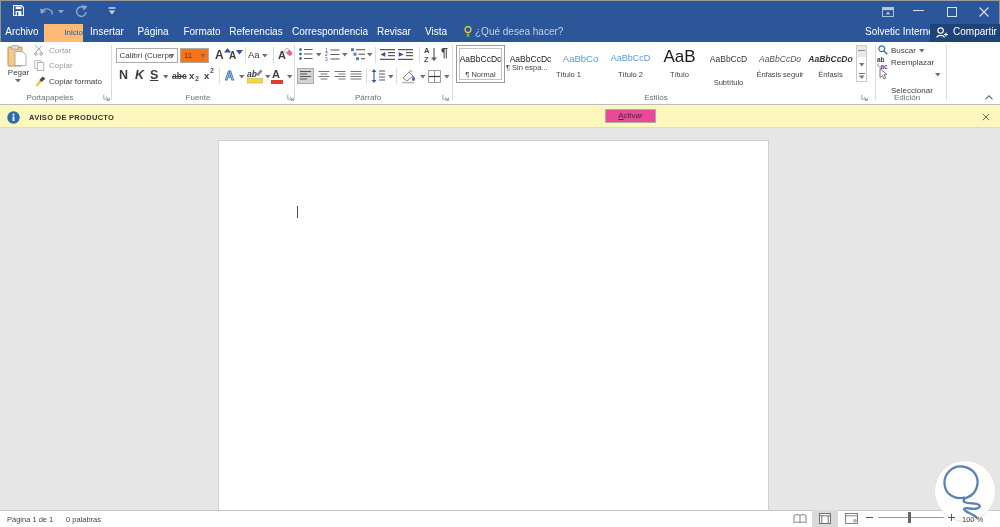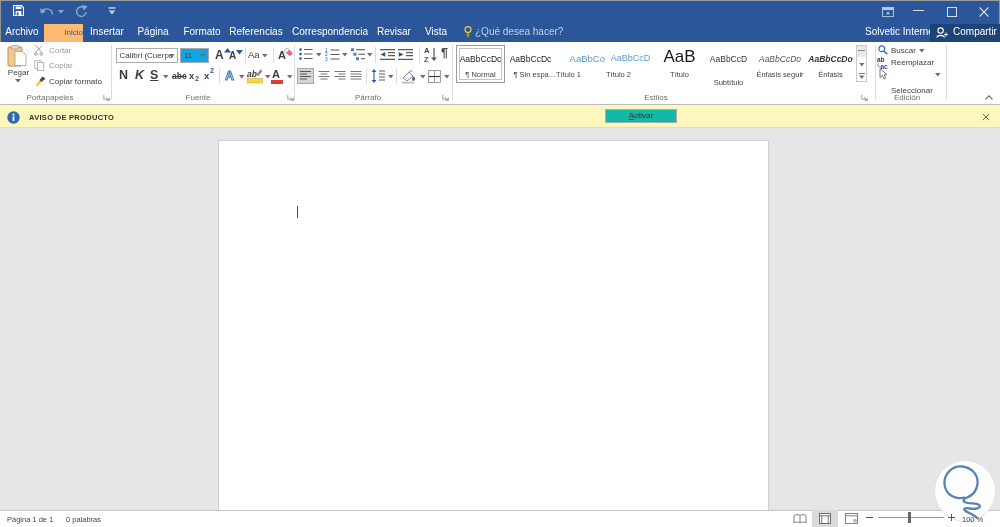--- a/index.html
+++ b/index.html
@@ -126,21 +126,21 @@
   <div class="glabel" style="left:10px;width:80px">Portapapeles</div>
   <svg class="abs" style="left:103px;top:94px" width="7" height="7" viewBox="0 0 7 7">
       <path d="M0.8 0.8 v4.4 h4.4 M3 3 l3.2 3.2 M6.4 3.6 V6.4 H3.6" stroke="#8a8a8a" fill="none" stroke-width="0.8"></path>
     </svg>
   <div class="gdivider" style="left:111px"></div>
 
   <div class="abs nw" style="left:116px;top:48px;width:62px;height:15px;border:1px solid #ababab;background:#fff;font-size:8px;color:#3d3d3d;line-height:13px;padding-left:2.5px;overflow:hidden">Calibri (Cuerpо</div>
   <svg class="abs" style="left:169px;top:54px" width="6" height="4" viewBox="0 0 6 4">
       <path d="M0 0 h5.5 l-2.7 3.4 z" fill="#6f6f6f"></path>
     </svg>
-  <div class="abs nw" style="left:180px;top:48px;width:29px;height:15px;border:1px solid #ababab;background:#0ea5e9;font-size:8px;color:#3d3d3d;line-height:13px;padding-left:3px">11</div>
+  <div class="abs nw" style="left:180px;top:48px;width:29px;height:15px;border:1px solid #ababab;background:#f97316;font-size:8px;color:#3d3d3d;line-height:13px;padding-left:3px">11</div>
   <svg class="abs" style="left:200px;top:54px" width="6" height="4" viewBox="0 0 6 4">
       <path d="M0 0 h5.5 l-2.7 3.4 z" fill="#6f6f6f"></path>
     </svg>
   <div class="abs nw" style="left:215px;top:48px;font-size:12px;font-weight:bold;color:#3d3d3d">A</div>
   <svg class="abs" style="left:224px;top:48px" width="7" height="5" viewBox="0 0 7 5">
       <path d="M3.5 0 L7 4.4 H0 Z" fill="#2b579a"></path>
     </svg>
   <div class="abs nw" style="left:229px;top:50px;font-size:10px;font-weight:bold;color:#3d3d3d">A</div>
   <svg class="abs" style="left:236px;top:50px" width="7" height="5" viewBox="0 0 7 5">
       <path d="M0 0 h7 l-3.5 4.4 z" fill="#2b579a"></path>
@@ -286,25 +286,25 @@
   <div class="glabel" style="left:330px;width:76px">Párrafo</div>
   <svg class="abs" style="left:442px;top:94px" width="7" height="7" viewBox="0 0 7 7">
       <path d="M0.8 0.8 v4.4 h4.4 M3 3 l3.2 3.2 M6.4 3.6 V6.4 H3.6" stroke="#8a8a8a" fill="none" stroke-width="0.8"></path>
     </svg>
   <div class="gdivider" style="left:452px"></div>
 
   <div class="abs" style="left:456px;top:45px;width:49px;height:38px;border:1px solid #9a9a9a;background:#fff;box-shadow:inset 0 0 0 2px #fff, inset 0 0 0 3px #c3c3c3"></div>
   <div class="abs nw" style="left:456px;top:54px;width:49px;text-align:center;font-size:8.5px;color:#222">AaBbCcDc</div>
   <div class="abs nw" style="left:456px;top:70px;width:49px;text-align:center;font-size:7.5px;color:#444">¶ Normal</div>
   <div class="abs nw" style="left:506px;top:54px;width:49px;text-align:center;font-size:8.5px;color:#222">AaBbCcDc</div>
-  <div class="abs nw" style="left:506px;top:70px;width:49px;text-align:right;font-size:7.5px;color:#444">¶ Sin espa...</div>
-  <div class="abs nw" style="left:556px;top:53px;width:49px;text-align:right;font-size:9.5px;color:#5b9bd5">AaBbCо</div>
+  <div class="abs nw" style="left:506px;top:63px;width:49px;text-align:left;font-size:7.5px;color:#444">¶ Sin espa...</div>
+  <div class="abs nw" style="left:556px;top:53px;width:49px;text-align:center;font-size:9.5px;color:#5b9bd5">AaBbCо</div>
   <div class="abs nw" style="left:556px;top:70px;width:49px;text-align:left;font-size:7.5px;color:#444">Título 1</div>
   <div class="abs nw" style="left:606px;top:53px;width:49px;text-align:center;font-size:9px;color:#5b9bd5">AaBbCcD</div>
-  <div class="abs nw" style="left:606px;top:70px;width:49px;font-size:7.5px;color:#444">Título 2</div>
+  <div class="abs nw" style="left:606px;top:70px;width:49px;text-align:center;font-size:7.5px;color:#444">Título 2</div>
   <div class="abs nw" style="left:655px;top:47px;width:49px;text-align:center;font-size:17px;color:#1a1a1a">AaB</div>
   <div class="abs nw" style="left:655px;top:70px;width:49px;text-align:center;font-size:7.5px;color:#444">Título</div>
   <div class="abs nw" style="left:704px;top:54px;width:49px;text-align:center;font-size:8.5px;color:#333">AaBbCcD</div>
   <div class="abs nw" style="left:704px;top:78px;width:49px;text-align:center;font-size:7.5px;color:#444">Subtítulo</div>
   <div class="abs nw" style="left:754px;top:54px;width:52px;text-align:center;font-size:8.5px;font-style:italic;color:#555">AaBbCcDо</div>
   <div class="abs nw" style="left:754px;top:70px;width:52px;text-align:center;font-size:7.5px;color:#444">Énfasis seguir</div>
   <div class="abs nw" style="left:806px;top:54px;width:49px;text-align:center;font-size:8.5px;font-style:italic;font-weight:bold;color:#333">AaBbCcDо</div>
   <div class="abs nw" style="left:806px;top:70px;width:49px;text-align:center;font-size:7.5px;color:#444">Énfasis</div>
 
   <div class="abs" style="left:856px;top:45px;width:11px;height:37px;border:1px solid #c9c9c9;background:#fff"></div>
@@ -350,21 +350,21 @@
       <path d="M0.5 4.3 L4 0.8 L7.5 4.3" fill="none" stroke="#666" stroke-width="1.1"></path>
     </svg>
 
   <div id="warnbar"></div>
   <svg class="abs" style="left:7px;top:111px" width="13" height="13" viewBox="0 0 13 13">
     <circle cx="6.5" cy="6.5" r="6.2" fill="#2e6ba8"></circle>
     <rect x="5.6" y="5.4" width="1.8" height="4.6" fill="#fff"></rect>
     <rect x="5.6" y="2.7" width="1.8" height="1.8" fill="#fff"></rect>
   </svg>
   <div class="abs nw" style="left:29px;top:113px;font-size:7.5px;font-weight:bold;color:#333;letter-spacing:0.3px">AVISO DE PRODUCTO</div>
-  <div class="abs nw" style="left:605px;top:109px;width:72px;height:14px;background:#14b8a6;border:1px solid #ababab;font-size:8px;color:#333;text-align:center;line-height:12px"><span style="text-decoration:underline">A</span>ctivar</div>
+  <div class="abs nw" style="left:605px;top:109px;width:51px;height:14px;background:#ec4899;border:1px solid #ababab;font-size:8px;color:#333;text-align:center;line-height:12px"><span style="text-decoration:underline">A</span>ctivar</div>
   <svg class="abs" style="left:982px;top:113px" width="8" height="8" viewBox="0 0 8 8">
       <path d="M0.8 0.8 L7.2 7.2 M7.2 0.8 L0.8 7.2" stroke="#555" stroke-width="0.9"></path>
     </svg>
 
   <div id="docarea"></div>
   <div id="page"></div>
   <div id="cursor"></div>
 
   <div id="statusbar"></div>
 

